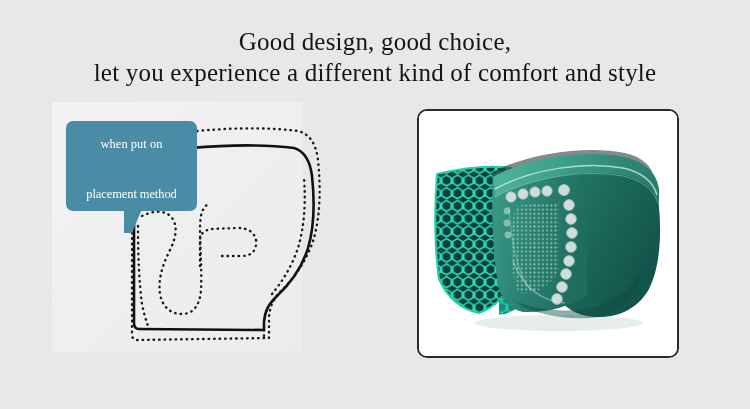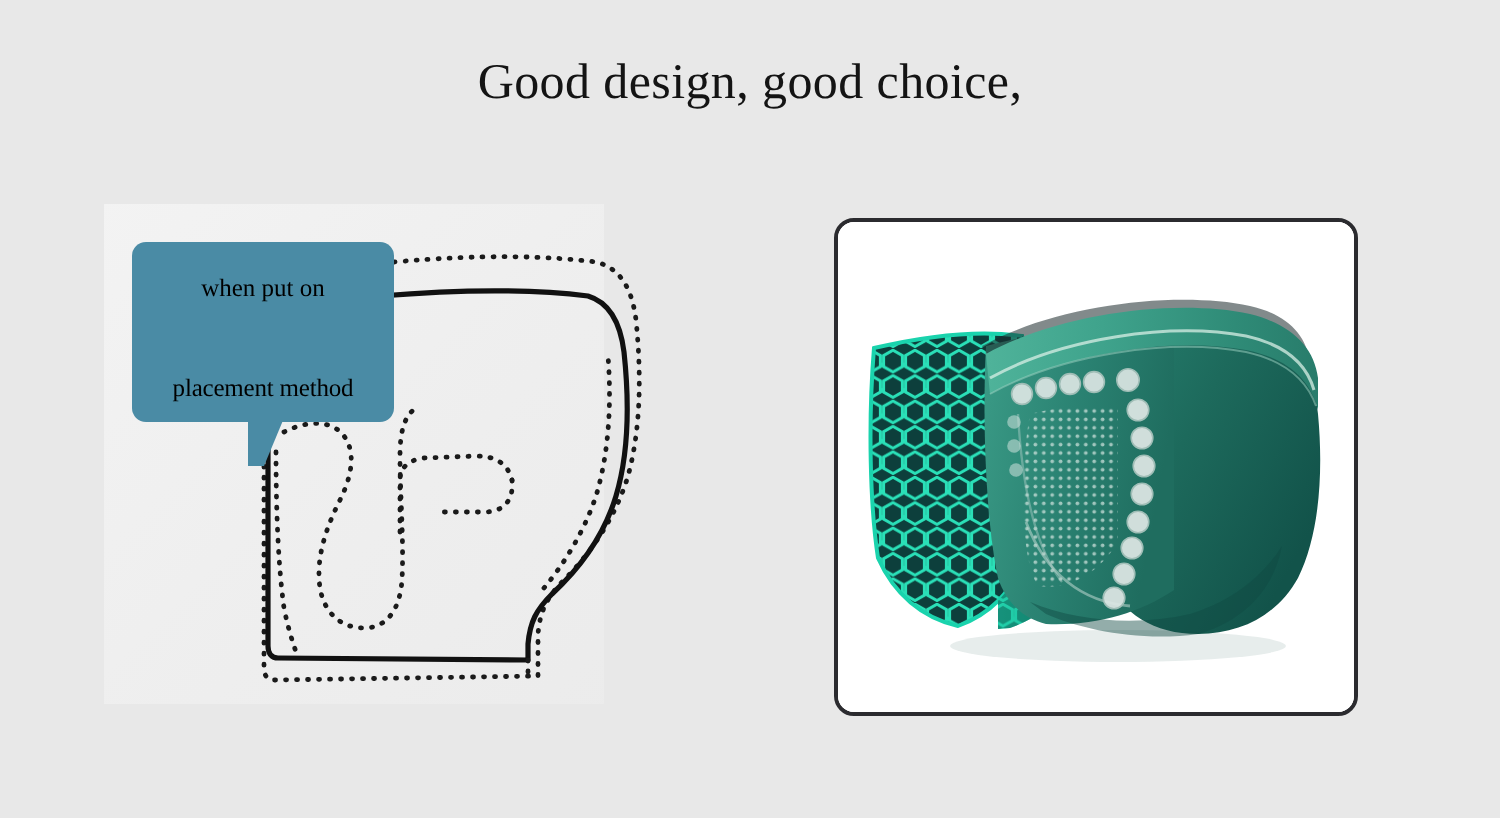--- a/index.html
+++ b/index.html
@@ -73,21 +73,21 @@
     width: 131px;
     height: 90px;
     background: #4a8ba5;
     border-radius: 7px;
     box-sizing: border-box;
     padding: 14px 8px 0 8px;
     z-index: 5;
   }
   .bubble-line {
     display: block;
-    color: #000000;
+    color: #ffffff;
     font-family: "Liberation Serif", serif;
     font-size: 12.5px;
     line-height: 14px;
     text-align: center;
     white-space: nowrap;
   }
   .bubble-line.first { margin-top: 2px; }
   .bubble-line.second { margin-top: 36px; letter-spacing: -0.1px; }
   .bubble-tail {
     position: absolute;
@@ -120,20 +120,21 @@
     width: 258px;
     height: 245px;
   }
 </style>
 </head>
 <body>
 
 <div id="banner">
 
   <div class="headline headline-line1">Good design, good choice,</div>
+  <div class="headline headline-line2">let you experience a different kind of comfort and style</div>
 
   <div class="sketch-panel">
     <div class="sketch-wash"></div>
 
     <svg class="sketch-svg" width="330" height="280" viewBox="0 0 330 280">
 
       <path d="M155 33
                C 200 29, 232 30, 256 33
                C 268 36, 274 46, 276 62
                C 279 92, 278 118, 272 140

